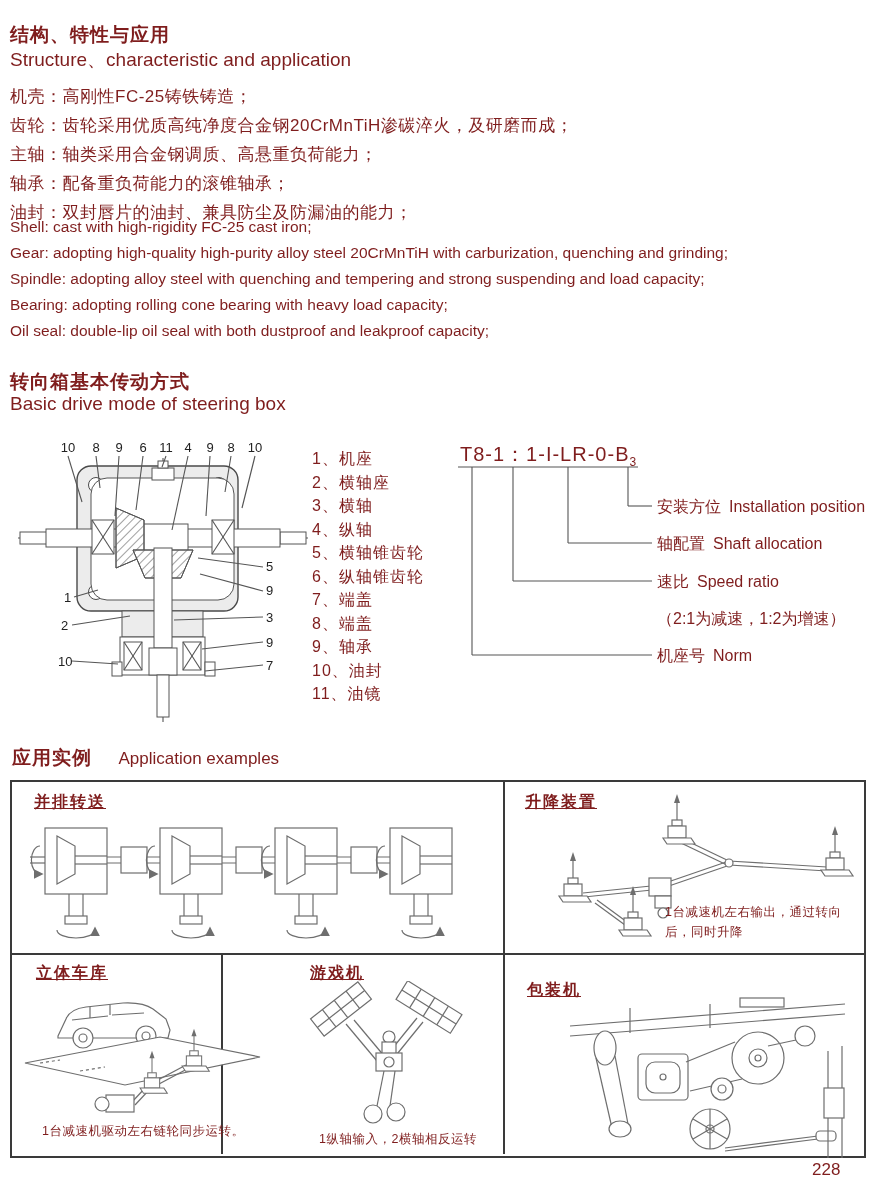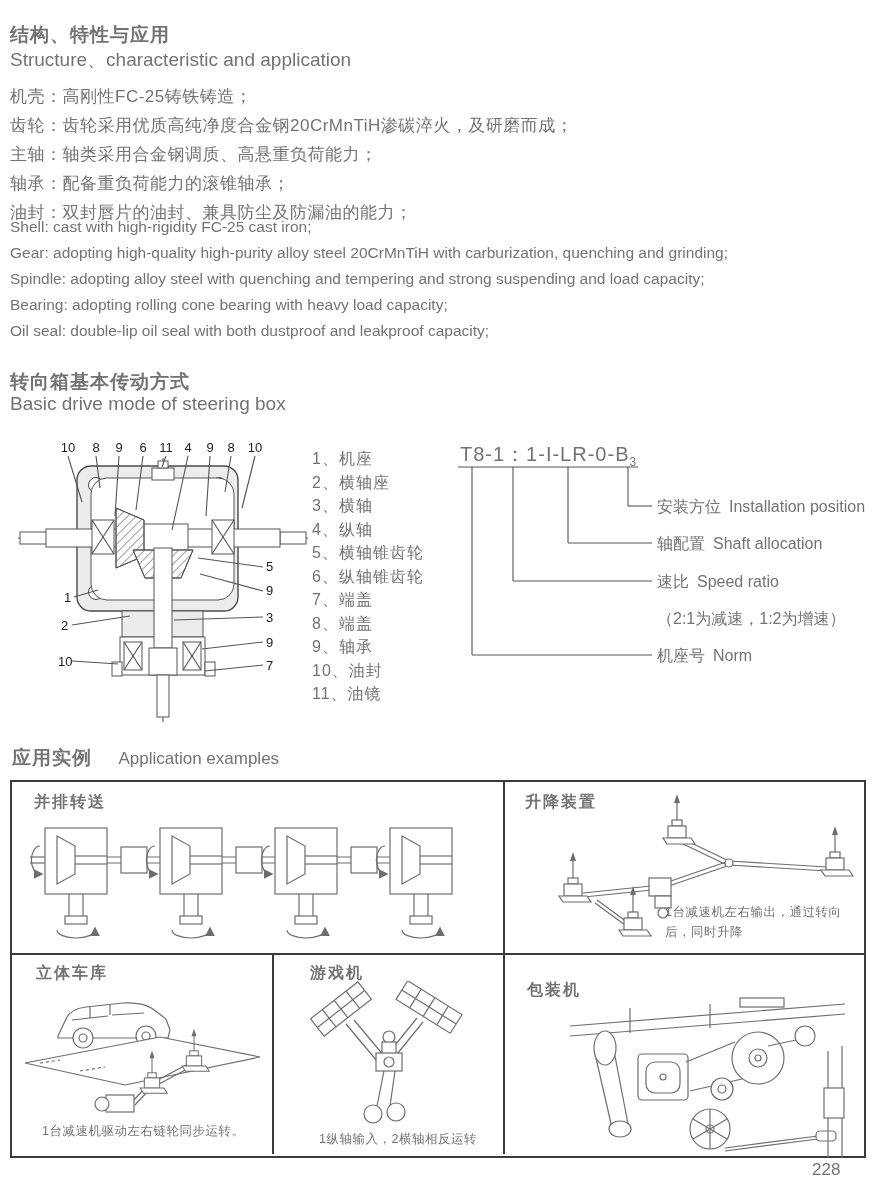--- a/index.html
+++ b/index.html
@@ -1,28 +1,28 @@
 <!DOCTYPE html>
 <html><head>
 <meta charset="utf-8">
 <style>
   html,body{margin:0;padding:0;background:#fff;}
   .page{position:relative;width:875px;height:1191px;background:#fff;overflow:hidden;
-        font-family:"Liberation Sans","DejaVu Sans",sans-serif;color:#737373;}
+        font-family:"Liberation Sans","DejaVu Sans",sans-serif;color:#7f1d1d;}
   .abs{position:absolute;}
   .zh-h{font-size:19px;font-weight:bold;letter-spacing:1px;}
   .en-h{font-size:19px;font-weight:normal;}
   .zh-list div{font-size:17px;line-height:29px;letter-spacing:0.5px;}
   .en-list div{font-size:15.5px;line-height:26px;}
   .parts div{font-size:16px;line-height:23.5px;letter-spacing:1px;}
   .code{font-size:20px;letter-spacing:1px;white-space:nowrap;text-align:right;}
   .code sub{font-size:12px;}
   .callout{font-size:16px;white-space:nowrap;}
   .callout .en{margin-left:8px;}
-  .panel-title{font-size:16px;font-weight:bold;letter-spacing:2px;}
+  .panel-title{font-size:16px;font-weight:bold;letter-spacing:2px;text-decoration:underline;}
   .caption{font-size:12.5px;line-height:20px;letter-spacing:0.5px;}
   .gridbox{border:2px solid #3a3a3a;}
   .cell{position:absolute;box-sizing:border-box;}
   .cell.br{border-right:2px solid #3a3a3a;}
   .cell.bb{border-bottom:2px solid #3a3a3a;}
   .pageno{font-size:17px;}
   svg text{font-family:"Liberation Sans","DejaVu Sans",sans-serif;}
   svg .num{font-size:13px;fill:#222;}
   svg .ln{stroke:#555;stroke-width:1.1;fill:none;}
   svg .drw{stroke:#6e6e6e;stroke-width:1.2;fill:none;}
@@ -278,21 +278,21 @@
           <circle class="drwf" cx="158" cy="131" r="5"></circle>
         </g>
         <use href="#jack" x="172" y="50"></use>
         <use href="#jack" x="330" y="82"></use>
         <use href="#jack" x="68" y="108"></use>
         <use href="#jack" x="128" y="142"></use>
       </svg>
       <div class="abs caption" style="left:160px;top:120px;width:200px">1台减速机左右输出，通过转向后，同时升降</div>
     </div>
 
-    <div class="cell br" style="left:0;top:173px;width:262px;height:199px">
+    <div class="cell br" style="left:0;top:173px;width:211px;height:199px">
       <div class="abs panel-title" style="left:24px;top:8px">立体车库</div>
       <svg class="abs" style="left:8px;top:28px" width="248" height="140" viewBox="0 0 248 140">
         <g class="drw">
 
           <path class="drwf" d="M38,53 L46,36 Q50,26 66,24 L103,20 Q123,19 133,26 L146,36 L150,47 L148,55 L38,55 Z"></path>
           <line x1="52" y1="37" x2="88" y2="33"></line>
             <line x1="92" y1="32" x2="124" y2="30"></line>
           <line x1="70" y1="24" x2="70" y2="35"></line>
             <line x1="90" y1="22" x2="90" y2="32"></line>
           <circle class="drwf" cx="63" cy="55" r="10"></circle>

